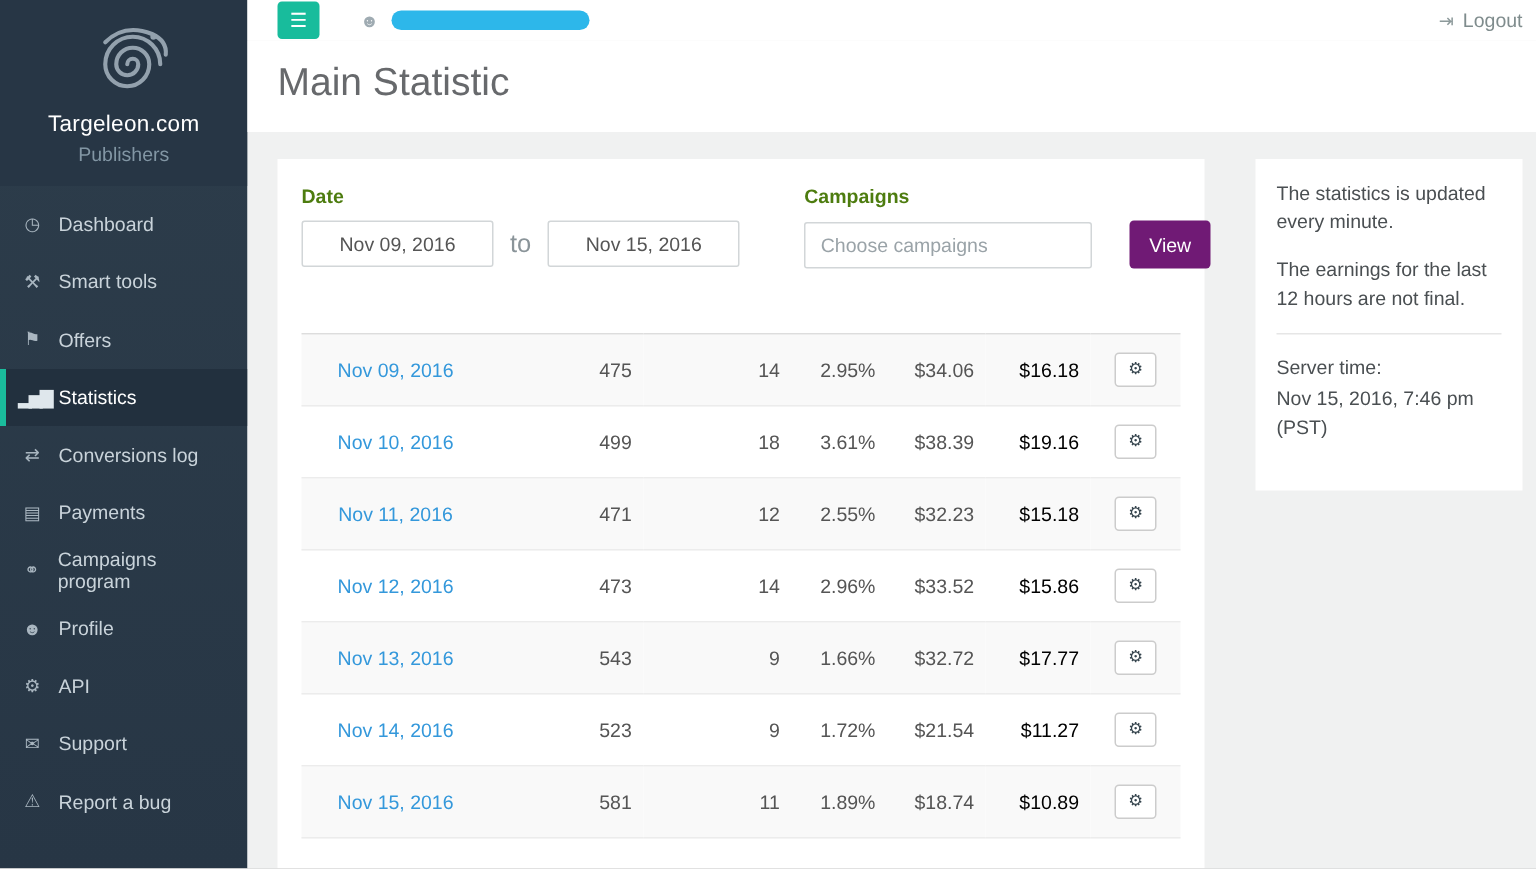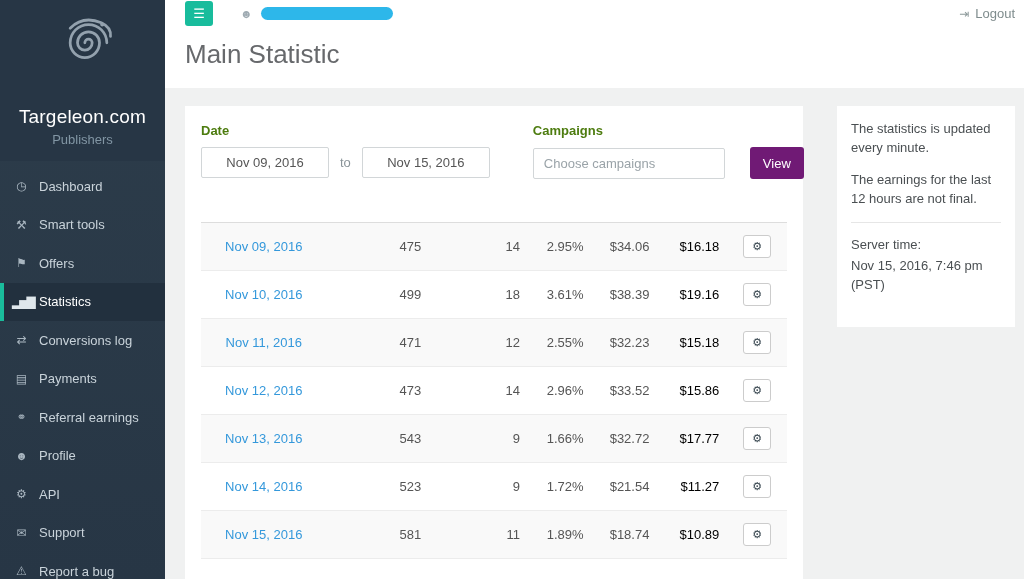--- a/index.html
+++ b/index.html
@@ -12,21 +12,21 @@
   }
 
   
   .sidebar {
     width: 165px; min-width: 165px; height: 579px;
     background: linear-gradient(180deg,#2d3d4b 0%, #273645 100%);
     color: #c3ced6; display: flex; flex-direction: column;
   }
   .brand { text-align: center; padding: 8px 0 14px; background: #273645; }
   .brand svg { width: 84px; height: 66px; display:block; margin: 0 auto; }
-  .brand-name { color:#ffffff; font-size: 19px; letter-spacing: .2px; margin-top: 32px; }
+  .brand-name { color:#ffffff; font-size: 15px; letter-spacing: .2px; }
   .brand-sub { color: #8296a4; font-size: 13px; margin-top: 4px; }
   .nav { flex: 1; margin-top: 6px; }
   .nav-item {
     display: flex; align-items: center; gap: 10px;
     height: 38.5px; padding: 0 12px;
     font-size: 13px; color: #c9d3da; cursor: pointer;
   }
   .nav-item .icon {
     width: 17px; text-align: center; font-size: 12px; color: #a9b6c0;
     letter-spacing: -2px;
@@ -78,21 +78,21 @@
   
   .filters { display: flex; }
   .f-group label { display:block; font-size: 13px; font-weight: 700; color: #4d7c0f; margin-bottom: 9px; }
   .date-row { display: flex; align-items: center; gap: 11px; }
   .inp {
     height: 31px; border: 1px solid #d2d6d8; border-radius: 2px;
     font-size: 13px; color: #555; font-family: "Liberation Sans", sans-serif;
     background: #fff;
   }
   .inp.date { width: 128px; text-align: center; }
-  .to-word { font-size: 13px; color: #8a9499; }
+  .to-word { font-size: 17px; color: #8a9499; }
   .campaigns-group { margin-left: 43px; }
   .camp-row { display: flex; align-items: center; }
   .inp.campaigns { width: 192px; padding: 0 10px; }
   .inp.campaigns::placeholder { color: #9aa3a8; }
   .view-btn {
     height: 32px; padding: 0 13px; margin-left: 25px;
     background: #701a75; border: none; border-radius: 3px;
     color: #fff; font-size: 13px; cursor: pointer;
     font-family: "Liberation Sans", sans-serif;
   }
@@ -162,21 +162,21 @@
       <div class="nav-item">
       <span class="icon">⇄</span>
       <span>Conversions log</span>
     </div>
       <div class="nav-item">
       <span class="icon">▤</span>
       <span>Payments</span>
     </div>
       <div class="nav-item">
       <span class="icon">⚭</span>
-      <span>Referral earnings</span>
+      <span>Campaigns program</span>
     </div>
       <div class="nav-item">
       <span class="icon">☻</span>
       <span>Profile</span>
     </div>
       <div class="nav-item">
       <span class="icon">⚙</span>
       <span>API</span>
     </div>
       <div class="nav-item">

